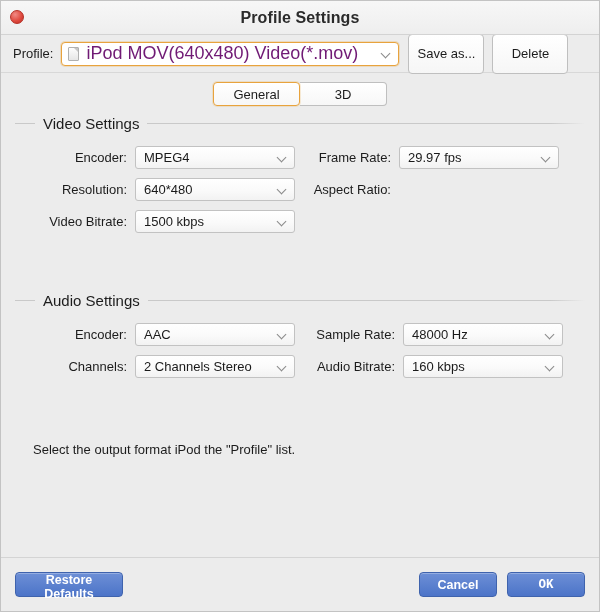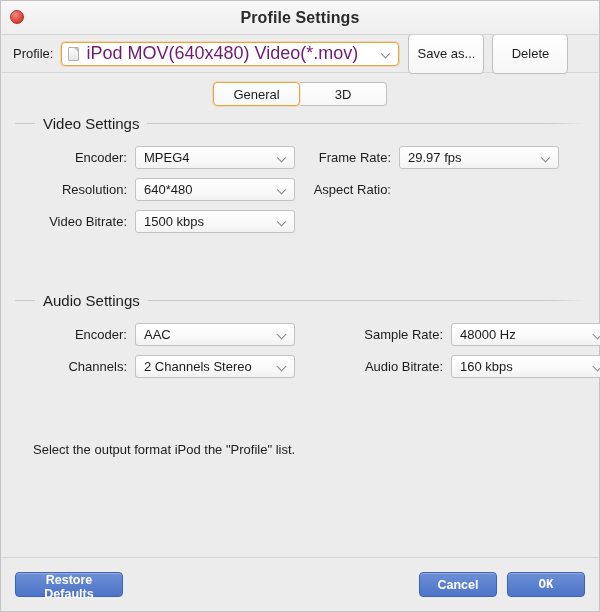--- a/index.html
+++ b/index.html
@@ -254,21 +254,21 @@
   }
   
   .col-right .lbl { width: 96px; }
   .col-right .combo { width: 160px; }
 
   .video-col-left .lbl  { width: 112px; }
   .video-col-left .combo{ width: 160px; align-items: center; }
 
   .audio-col-left .lbl  { width: 112px; }
   .audio-col-left .combo{ width: 160px; }
-  .audio-col-right .lbl { width: 100px; padding-left: 48px; }
+  .audio-col-right .lbl { width: 100px; }
   .audio-col-right .combo { width: 160px; }
 
   .spacer-v { height: 55px; }
   .spacer-a { height: 42px; }
 
   .help-text {
     font-size: 13px;
     color: #1c1c1c;
     padding: 18px 0 0 18px;
   }

